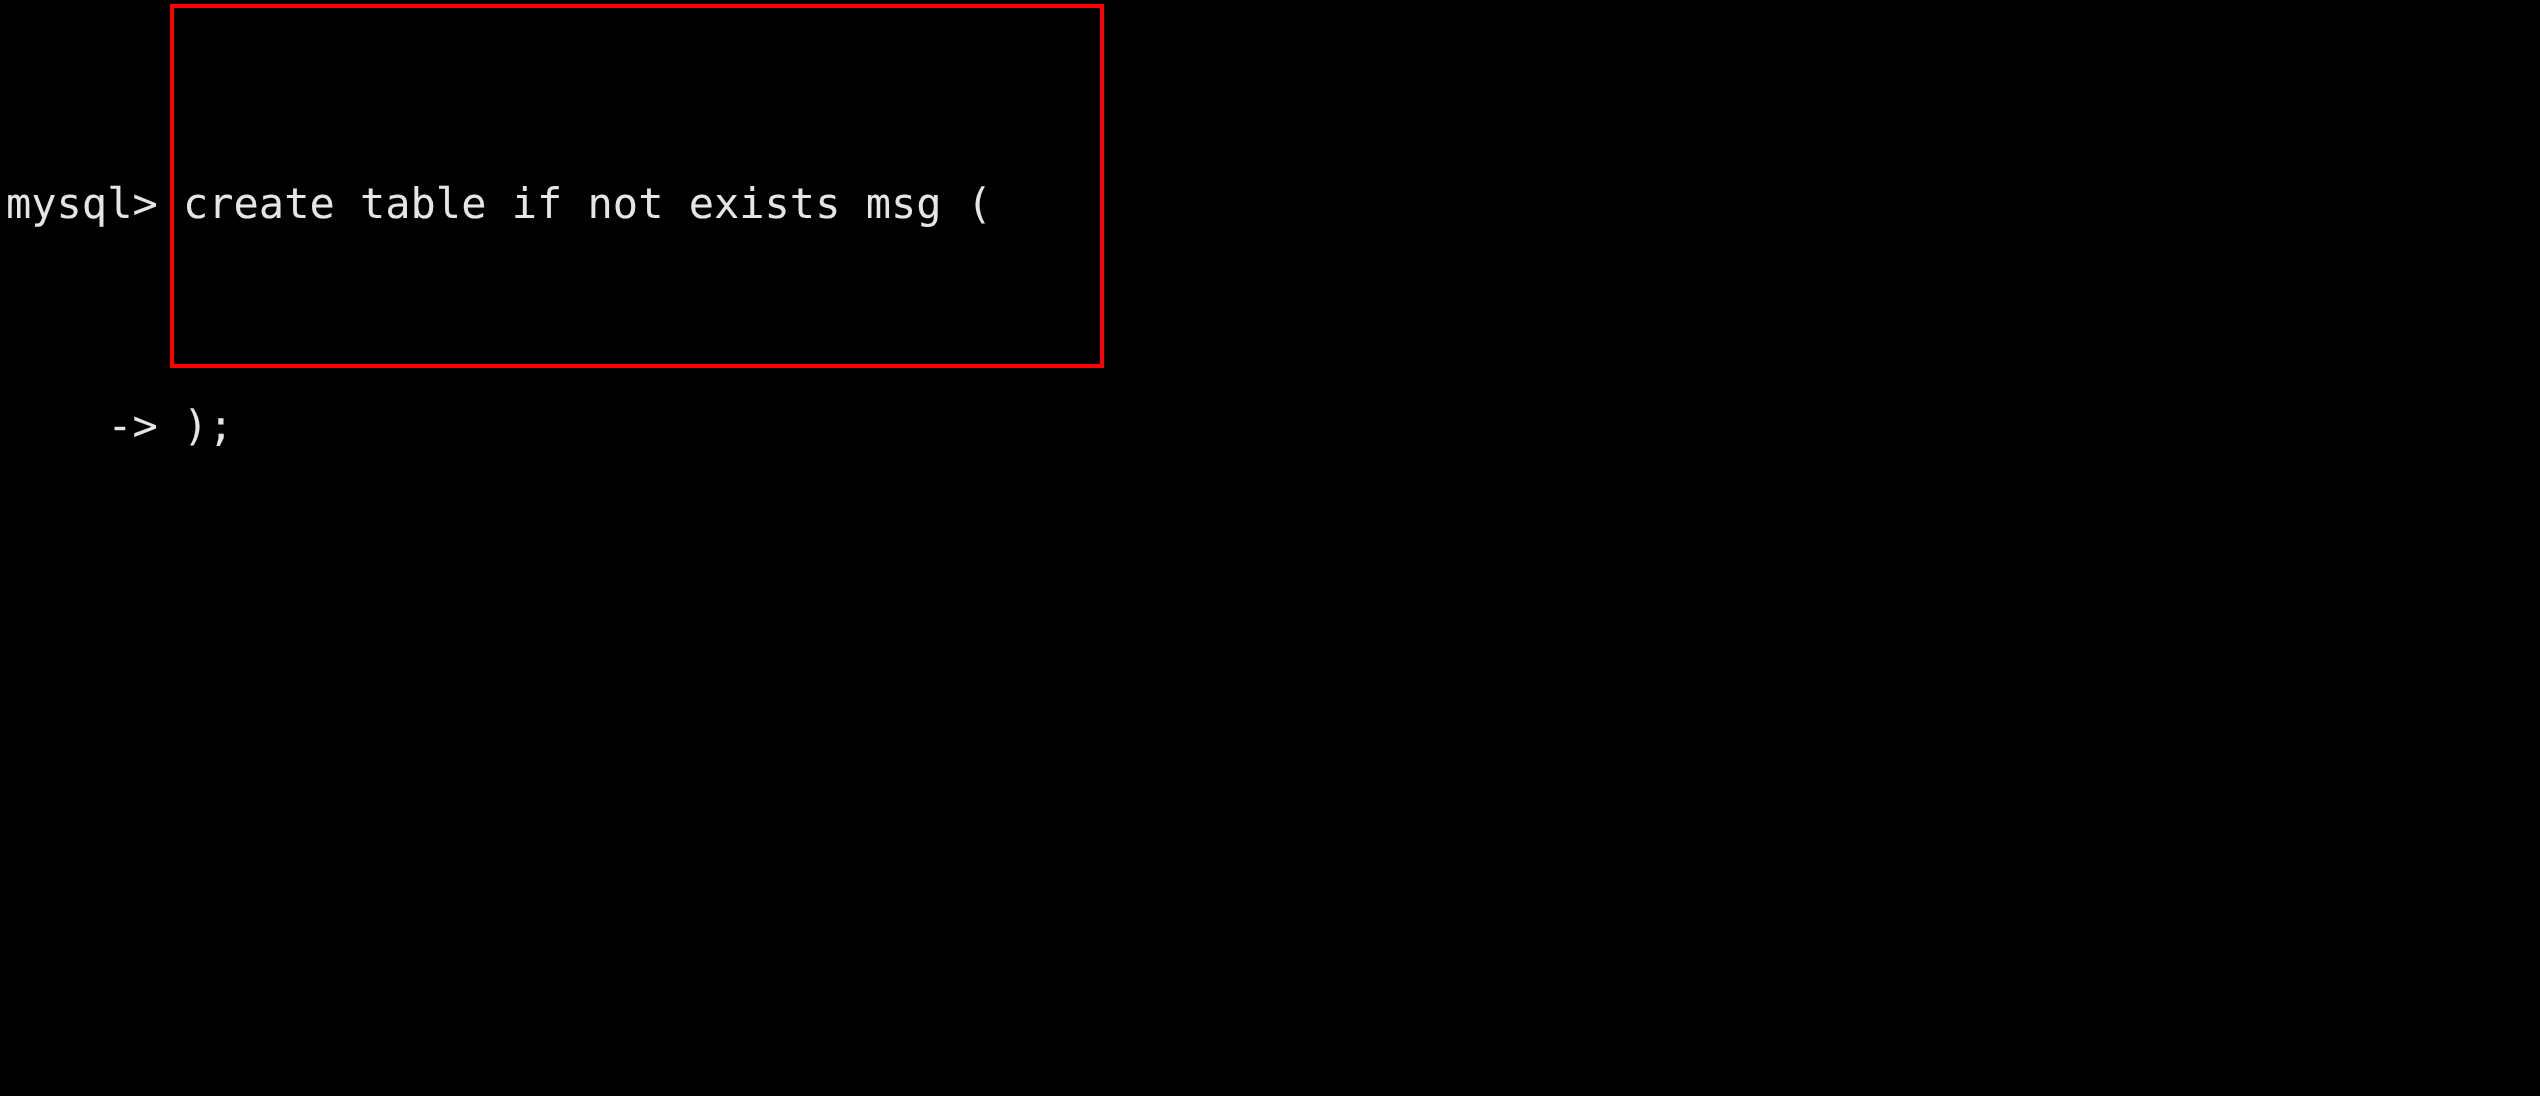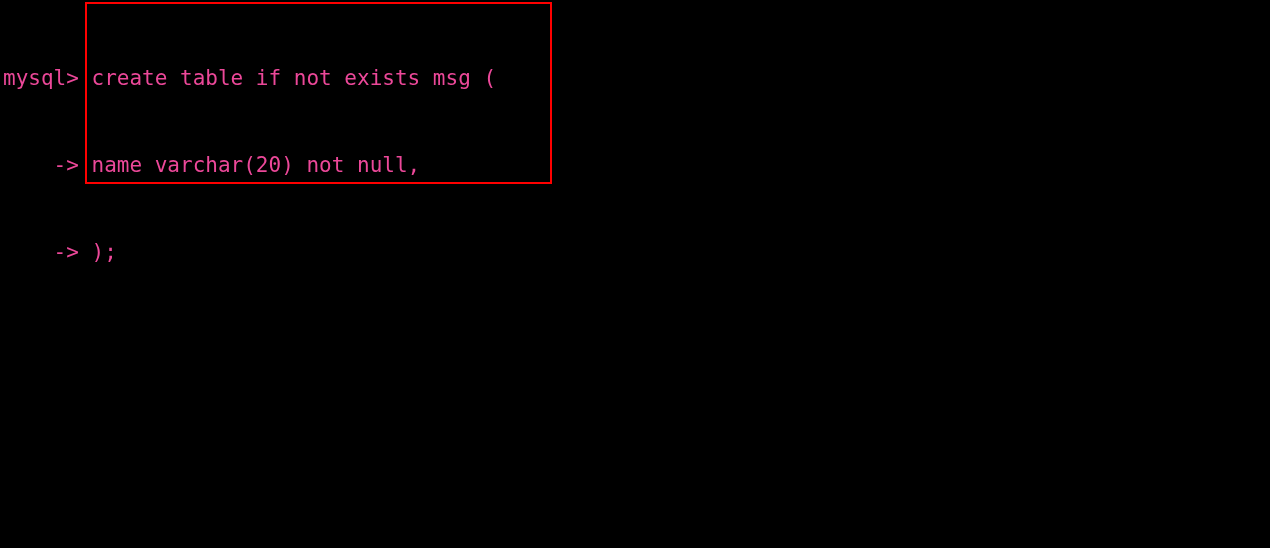--- a/index.html
+++ b/index.html
@@ -25,38 +25,38 @@
     left: 3px;
     top: 6px;
     width: 1264px;
     white-space: pre;
     letter-spacing: 0px;
   }
   .line {
     display: block;
     height: 29px;
     white-space: pre;
-    color: #ec4899;
+    color: #e5e5e5;
+    margin-top: 24px;
   }
   #highlight-box {
     position: absolute;
     border: 2px solid #ff0000;
     pointer-events: none;
     box-sizing: border-box;
     background: transparent;
   }
 </style>
 </head>
 <body>
 
 <div id="terminal">
 
   <div id="console-lines">
     <span class="line">mysql&gt; create table if not exists msg (</span>
-    <span class="line">    -&gt; name varchar(20) not null,</span>
     <span class="line">    -&gt; );</span>
     
     
     
     
     
     
     
     
     

